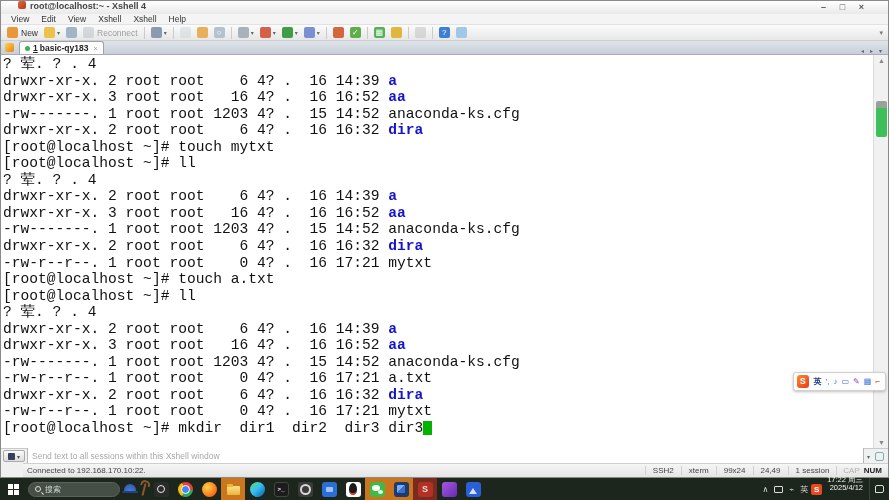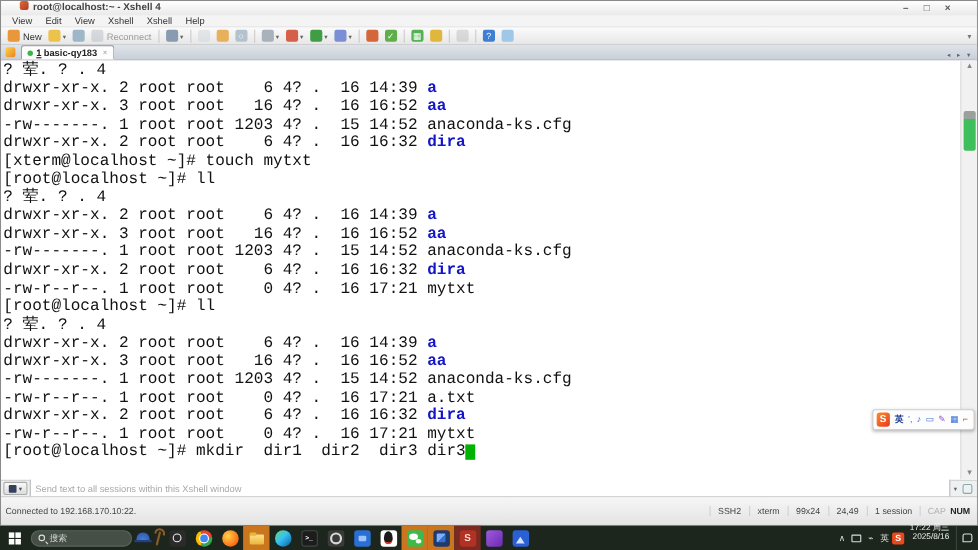--- a/index.html
+++ b/index.html
@@ -54,21 +54,21 @@
   .sendbtn { width:22px; height:12px; background:linear-gradient(#fafafa,#dcdcdc); border:1px solid #aaa; border-radius:2px; display:flex; align-items:center; justify-content:center; margin-right:2px; }
   .sendbtn .grid { width:7px; height:7px; background:#33415c; border-radius:1px; }
   .sendbtn .arr { font-size:6px; color:#555; margin-left:2px; }
   .sendinput { flex:1; height:12px; border:1px solid #b5b5b5; background:#fff; font-size:8.5px; padding:12px 4px; color:#333; font-family:"Liberation Sans",sans-serif; }
   .sendinput::placeholder { color:#a8a8a8; }
   .send-right { display:flex; align-items:center; }
   .send-right .arr { font-size:6px; color:#666; padding:0 3px; }
   .plug { width:9px; height:9px; border:1px solid #8aa; border-radius:2px; margin:0 2px; }
 
   
-  .statusbar { height:26px; background:linear-gradient(#f6f6f6,#e4e4e4); display:flex; align-items:center; font-size:8px; color:#444; flex:0 0 auto; border-top:1px solid #cfcfcf; }
+  .statusbar { height:14px; background:linear-gradient(#f6f6f6,#e4e4e4); display:flex; align-items:center; font-size:8px; color:#444; flex:0 0 auto; border-top:1px solid #cfcfcf;margin-left:22px; }
   .st-left { padding-left:4px; flex:1; }
   .st-cell { padding:0 7px; border-left:1px solid #d0d0d0; height:9px; line-height:9px; }
   .st-locks { padding:0 6px; border-left:1px solid #d0d0d0; }
   .st-cap { color:#b0b0b0; margin-right:4px; }
   .st-num { color:#222; font-weight:bold; }
 
   
   .taskbar { position:absolute; left:0; top:478px; width:889px; height:22px; background:#1d261d; display:flex; align-items:center; color:#eee; }
   .startbtn { width:26px; height:22px; display:flex; align-items:center; justify-content:center; }
   .winlogo { display:grid; grid-template-columns:5px 5px; grid-template-rows:5px 5px; gap:1px; }
@@ -238,28 +238,29 @@
     </div>
   </div>
 
   <div class="termwrap">
     <div class="terminal">
         <div class="tline"><span>? 荤. ? . 4</span></div>
         <div class="tline"><span>drwxr-xr-x. 2 root root    6 4? .  16 14:39 </span><span class="d">a</span></div>
         <div class="tline"><span>drwxr-xr-x. 3 root root   16 4? .  16 16:52 </span><span class="d">aa</span></div>
         <div class="tline"><span>-rw-------. 1 root root 1203 4? .  15 14:52 anaconda-ks.cfg</span></div>
         <div class="tline"><span>drwxr-xr-x. 2 root root    6 4? .  16 16:32 </span><span class="d">dira</span></div>
-        <div class="tline"><span>[xterm@localhost ~]# touch mytxt</span></div>
+        <div class="tline"><span>[root@localhost ~]# touch mytxt</span></div>
         <div class="tline"><span>[root@localhost ~]# ll</span></div>
         <div class="tline"><span>? 荤. ? . 4</span></div>
         <div class="tline"><span>drwxr-xr-x. 2 root root    6 4? .  16 14:39 </span><span class="d">a</span></div>
         <div class="tline"><span>drwxr-xr-x. 3 root root   16 4? .  16 16:52 </span><span class="d">aa</span></div>
         <div class="tline"><span>-rw-------. 1 root root 1203 4? .  15 14:52 anaconda-ks.cfg</span></div>
         <div class="tline"><span>drwxr-xr-x. 2 root root    6 4? .  16 16:32 </span><span class="d">dira</span></div>
         <div class="tline"><span>-rw-r--r--. 1 root root    0 4? .  16 17:21 mytxt</span></div>
+        <div class="tline"><span>[root@localhost ~]# touch a.txt</span></div>
         <div class="tline"><span>[root@localhost ~]# ll</span></div>
         <div class="tline"><span>? 荤. ? . 4</span></div>
         <div class="tline"><span>drwxr-xr-x. 2 root root    6 4? .  16 14:39 </span><span class="d">a</span></div>
         <div class="tline"><span>drwxr-xr-x. 3 root root   16 4? .  16 16:52 </span><span class="d">aa</span></div>
         <div class="tline"><span>-rw-------. 1 root root 1203 4? .  15 14:52 anaconda-ks.cfg</span></div>
         <div class="tline"><span>-rw-r--r--. 1 root root    0 4? .  16 17:21 a.txt</span></div>
         <div class="tline"><span>drwxr-xr-x. 2 root root    6 4? .  16 16:32 </span><span class="d">dira</span></div>
         <div class="tline"><span>-rw-r--r--. 1 root root    0 4? .  16 17:21 mytxt</span></div>
         <div class="tline"><span>[root@localhost ~]# mkdir  dir1  dir2  dir3 dir3</span><span class="cursor"></span></div>
       </div>
@@ -360,21 +361,21 @@
   <div class="tray">
     <span class="trayico">∧</span>
     <span class="trayico">
         <span class="tray-box"></span>
       </span>
     <span class="trayico">⌁</span>
     <span class="trayico">英</span>
     <span class="tray-sogou">S</span>
     <div class="clock">
       <div>17:22 周三</div>
-      <div>2025/8/16</div>
+      <div>2025/4/12</div>
     </div>
     <span class="notif">
         <span class="bub"></span>
       </span>
   </div>
 </div>
 
 <div class="imebar">
   <span class="ime-logo">S</span>
   <span class="ime-ico" style="color:#1a3a8a;font-weight:bold">英</span>

